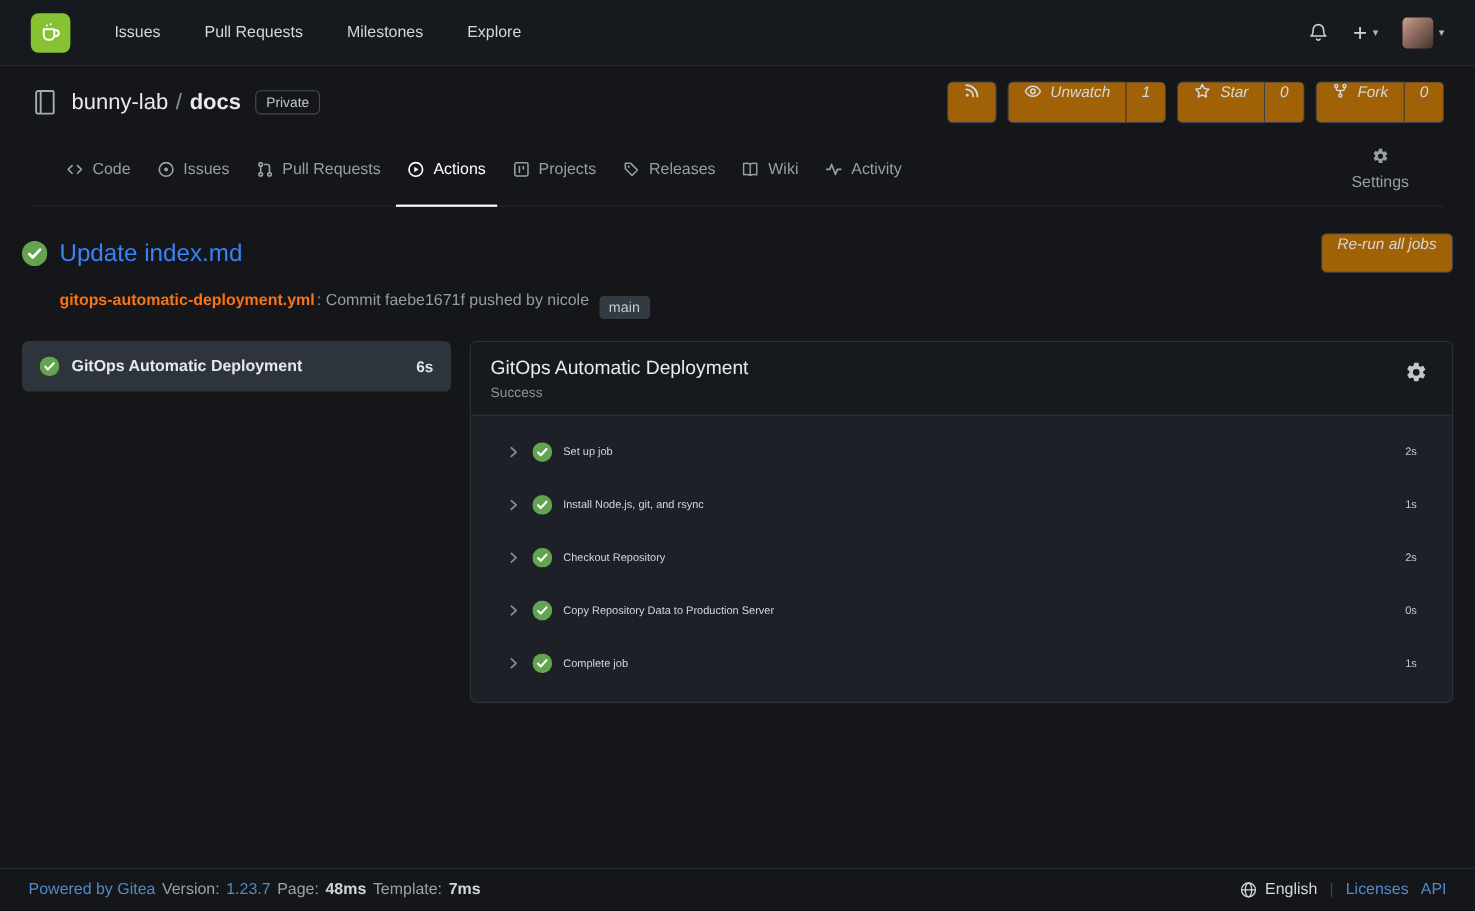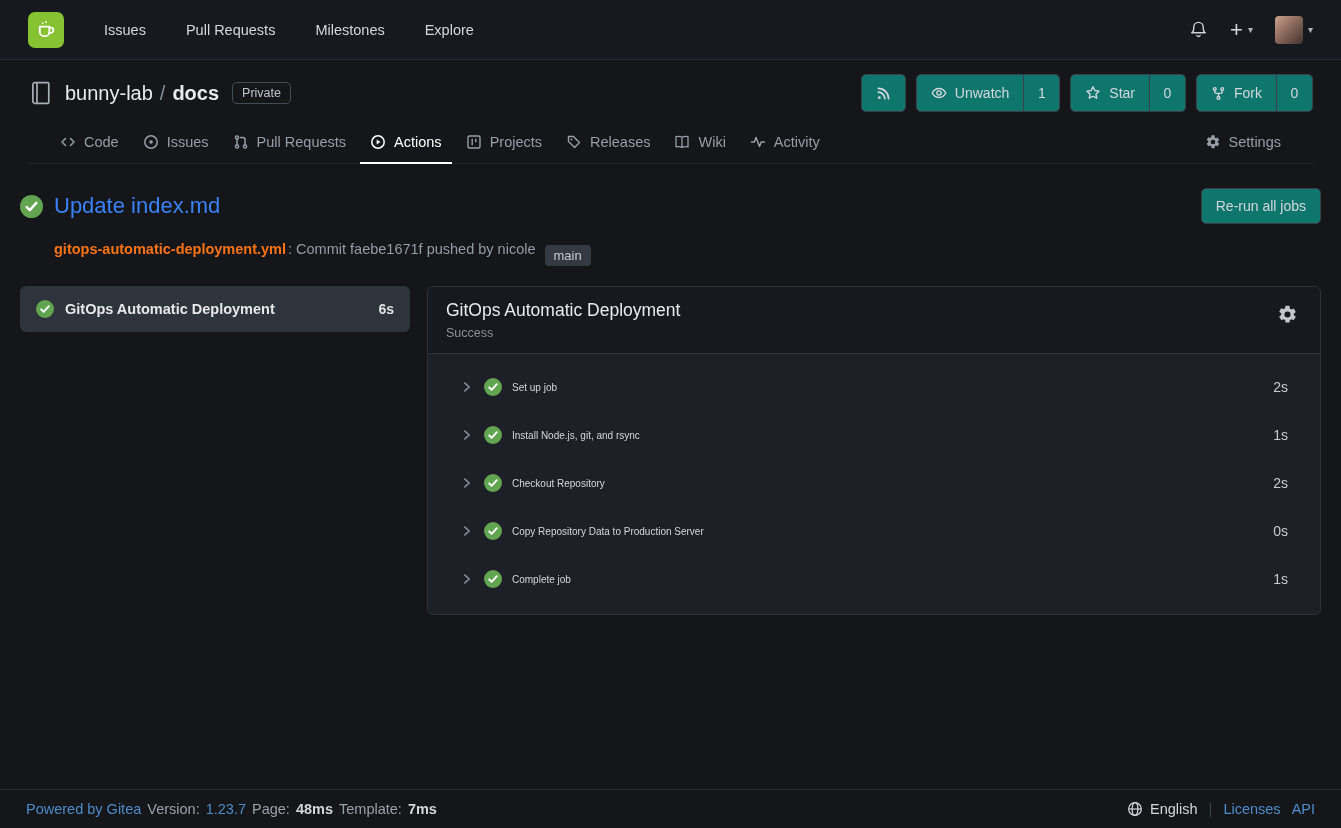--- a/index.html
+++ b/index.html
@@ -29,36 +29,36 @@
   
   .repo-head { padding:14px 28px 0; flex-shrink:0; }
   .repo-title-row { display:flex; align-items:center; }
   .repo-icon { color:#a6acb3; margin-right:11px; display:flex; }
   .repo-owner { font-size:20px; font-weight:500; color:#e8eaed; cursor:pointer; }
   .repo-slash { font-size:20px; color:#8b9199; margin:0 7px; }
   .repo-name { font-size:20px; font-weight:700; color:#e8eaed; cursor:pointer; }
   .badge-private { margin-left:13px; border:1px solid #454b53; border-radius:5px;
                    padding:3px 9px; font-size:12.5px; color:#c0c5cb; }
   .repo-actions { margin-left:auto; display:flex; align-items:center; gap:10px; }
-  .btn { background:#0f766e; border:1px solid #3b4148; color:#d3d7dc; font-size:14px;
-         font-family:inherit; height:38px; display:flex; align-items:center; gap:8px;
-         padding:0 14px; border-radius:5px; cursor:pointer; }
+  .btn { background:#a16207; border:1px solid #3b4148; color:#d3d7dc; font-size:14px;
+         font-family:inherit; height:38px; display:flex; align-items:flex-start; gap:8px;
+         padding:0 14px; border-radius:5px; cursor:pointer;font-style:italic; }
   .btn-group { display:flex; }
   .btn-group .btn:first-child { border-radius:5px 0 0 5px; }
   .btn-group .btn:last-child  { border-radius:0 5px 5px 0; border-left:none;
                                 min-width:36px; justify-content:center; padding:0 13px; }
 
   
   .tabs { display:flex; align-items:stretch; padding:0 20px; margin-top:10px;
           border-bottom:1px solid #21252b; }
   .tab { display:flex; align-items:center; gap:8px; padding:12px 10px; margin:0 2px -1px 2px;
          font-size:14.5px; color:#989ea6; cursor:pointer; border-bottom:2px solid transparent; }
   .tab.active { color:#ffffff; border-bottom-color:#ffffff; }
   .tic { display:flex; }
-  .tab-settings { margin-left:auto; }
+  .tab-settings { margin-left:auto;flex-direction:column; }
 
   
   .main { flex:1; min-height:0; padding:24px 20px 0; }
   .run-head { display:flex; align-items:center; gap:11px; }
   .run-title { margin:0; font-size:22px; font-weight:400; color:#3b82f6; }
   .rerun-btn { margin-left:auto; height:36px; }
   .run-sub { margin:8px 0 0 34px; font-size:14.5px; color:#959ca4; display:flex; align-items:center; }
   .wf { font-weight:700; color:#f97316; cursor:pointer; }
   .branch-badge { background:#343a42; color:#c6cbd1; border-radius:4px; padding:3px 9px;
                   font-size:13px; margin-left:9px; cursor:pointer;margin-top:13px; }
@@ -75,21 +75,21 @@
                 display:flex; align-items:flex-start; }
   .panel-title { font-size:17.5px; font-weight:500; color:#e8eaed; }
   .panel-status { font-size:12.5px; color:#8b9199; margin-top:5px; }
   .gear-btn { margin-left:auto; background:none; border:none; color:#c2c7cd; cursor:pointer;
               padding:4px; display:flex; }
   .steps { padding:9px 0 11px; }
   .step { display:flex; align-items:center; gap:10px; height:48px; padding:0 32px; cursor:pointer; }
   .chev { display:flex; color:#868d95; flex-shrink:0; }
   .check { display:flex; flex-shrink:0; }
   .step-name { flex:1; font-size:10px; color:#d3d7dc; }
-  .step-dur { font-size:14px; color:#c6cbd1;text-align:right; }
+  .step-dur { font-size:10px; color:#c6cbd1;text-align:right; }
 
   
   .footer { flex-shrink:0; margin-top:auto; border-top:1px solid #262b31; padding:11px 26px;
             display:flex; align-items:center; font-size:14.5px; color:#9aa1a9; }
   .f-left { display:flex; align-items:center; gap:6px; }
   .blue { color:#4f8cc9; cursor:pointer; }
   .f-strong { font-weight:700; color:#d3d7dc; }
   .f-right { margin-left:auto; display:flex; align-items:center; gap:11px; }
   .f-lang { display:flex; align-items:center; gap:7px; color:#d3d7dc; cursor:pointer; }
   .f-sep { color:#3c434b; }

